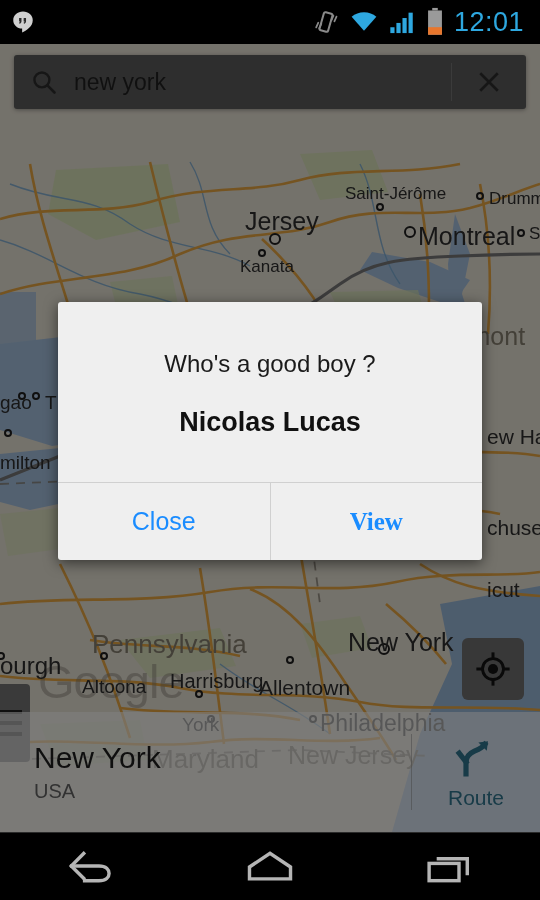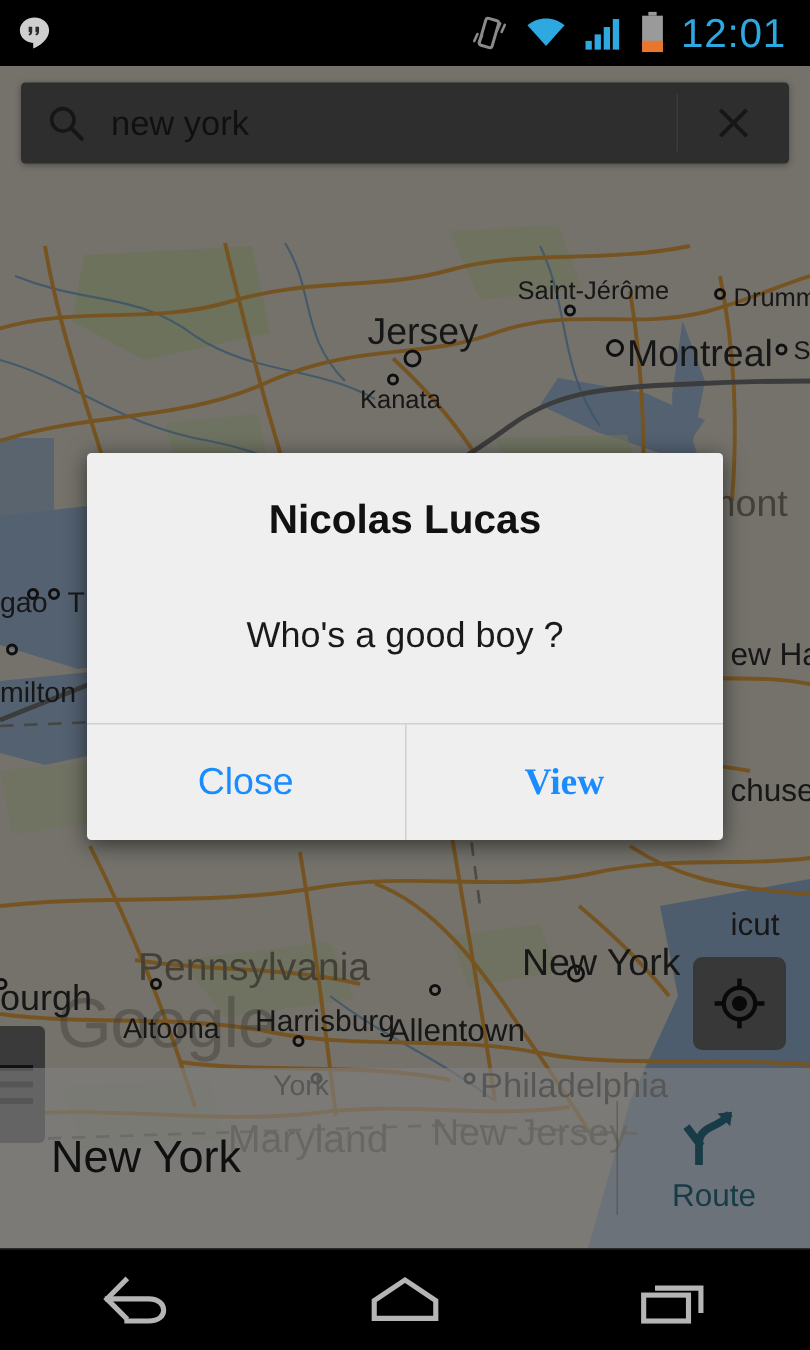--- a/index.html
+++ b/index.html
@@ -267,21 +267,21 @@
         <div class="maplabel" style="left: 529px; top: 180px; font-size: 17px;">Sh</div>
         <div class="maplabel" style="left: 196px; top: 280px; font-size: 19px;">Kingston</div>
         <div class="citydot" style="left: 18px; top: 348px; width: 8px; height: 8px;"></div>
         <div class="maplabel" style="left: 0px; top: 348px; font-size: 19px;">gao</div>
         <div class="citydot" style="left: 32px; top: 348px; width: 8px; height: 8px;"></div>
         <div class="maplabel" style="left: 45px; top: 348px; font-size: 19px;">T</div>
         <div class="citydot" style="left: 4px; top: 385px; width: 8px; height: 8px;"></div>
         <div class="maplabel" style="left: 0px; top: 408px; font-size: 19px;">milton</div>
         <div class="maplabel" style="left: 487px; top: 381px; font-size: 21px;">ew Har</div>
         <div class="maplabel" style="left: 487px; top: 472px; font-size: 21px;">chusett</div>
-        <div class="maplabel" style="left: 487px; top: 561px; font-size: 21px; text-align: center;">icut</div>
+        <div class="maplabel" style="left: 487px; top: 534px; font-size: 21px; text-align: center;">icut</div>
         <div class="citydot" style="left: -3px; top: 608px; width: 8px; height: 8px;"></div>
         <div class="maplabel" style="left: 0px; top: 608px; font-size: 24px;">ourgh</div>
         <div class="citydot" style="left: 195px; top: 646px; width: 8px; height: 8px;"></div>
         <div class="maplabel" style="left: 170px; top: 626px; font-size: 20px;">Harrisburg</div>
         <div class="citydot" style="left: 286px; top: 612px; width: 8px; height: 8px;"></div>
         <div class="maplabel" style="left: 259px; top: 632px; font-size: 21px;">Allentown</div>
         <div class="citydot" style="left: 100px; top: 608px; width: 8px; height: 8px;"></div>
         <div class="maplabel" style="left: 82px; top: 632px; font-size: 19px;">Altoona</div>
         <div class="citydot" style="left: 207px; top: 671px; width: 8px; height: 8px;"></div>
         <div class="maplabel" style="left: 182px; top: 670px; font-size: 19px;">York</div>
@@ -309,20 +309,21 @@
         <line x1="12" y1="19" x2="12" y2="22.5" stroke="#111" stroke-width="1.9"></line>
         <line x1="1.5" y1="12" x2="5" y2="12" stroke="#111" stroke-width="1.9"></line>
         <line x1="19" y1="12" x2="22.5" y2="12" stroke="#111" stroke-width="1.9"></line>
       </svg>
     </div>
   </div>
 
   <div id="placebar">
     <div id="place-info">
       <div id="place-title">New York</div>
+      <div id="place-sub">USA</div>
     </div>
     <div id="place-divider"></div>
     <div id="route-button">
       <svg width="48" height="48" viewBox="0 0 24 24">
         <path d="M7 20 L7 14 C7 11 9 9.6 11.2 8.6 C13.6 7.5 15.4 6.6 16.4 5.2" fill="none" stroke="#2d6e85" stroke-width="2.6" stroke-linecap="square"></path>
         <path d="M7 14 L3.6 9.6" fill="none" stroke="#2d6e85" stroke-width="2.6" stroke-linecap="square"></path>
         <path d="M13.2 4.2 L18 3.6 L17.4 8.4 Z" fill="#2d6e85"></path>
       </svg>
       <div id="route-label">Route</div>
     </div>
@@ -342,22 +343,22 @@
         <line x1="4.5" y1="4.5" x2="19.5" y2="19.5" stroke="#2a2a2a" stroke-width="2.3"></line>
         <line x1="19.5" y1="4.5" x2="4.5" y2="19.5" stroke="#2a2a2a" stroke-width="2.3"></line>
       </svg>
     </div>
   </div>
 
   <div id="scrim"></div>
 
   <div id="dialog">
     <div id="dialog-body">
+      <div id="dialog-message">Who's a good boy ?</div>
       <div id="dialog-title">Nicolas Lucas</div>
-      <div id="dialog-message">Who's a good boy ?</div>
     </div>
     <div id="dialog-actions">
       <button class="dlg-btn" id="dialog-action-close">Close</button>
       <div id="dialog-action-divider"></div>
       <button class="dlg-btn" id="dialog-action-view">View</button>
     </div>
   </div>
 
   <div id="statusbar">
     <div id="status-left">

